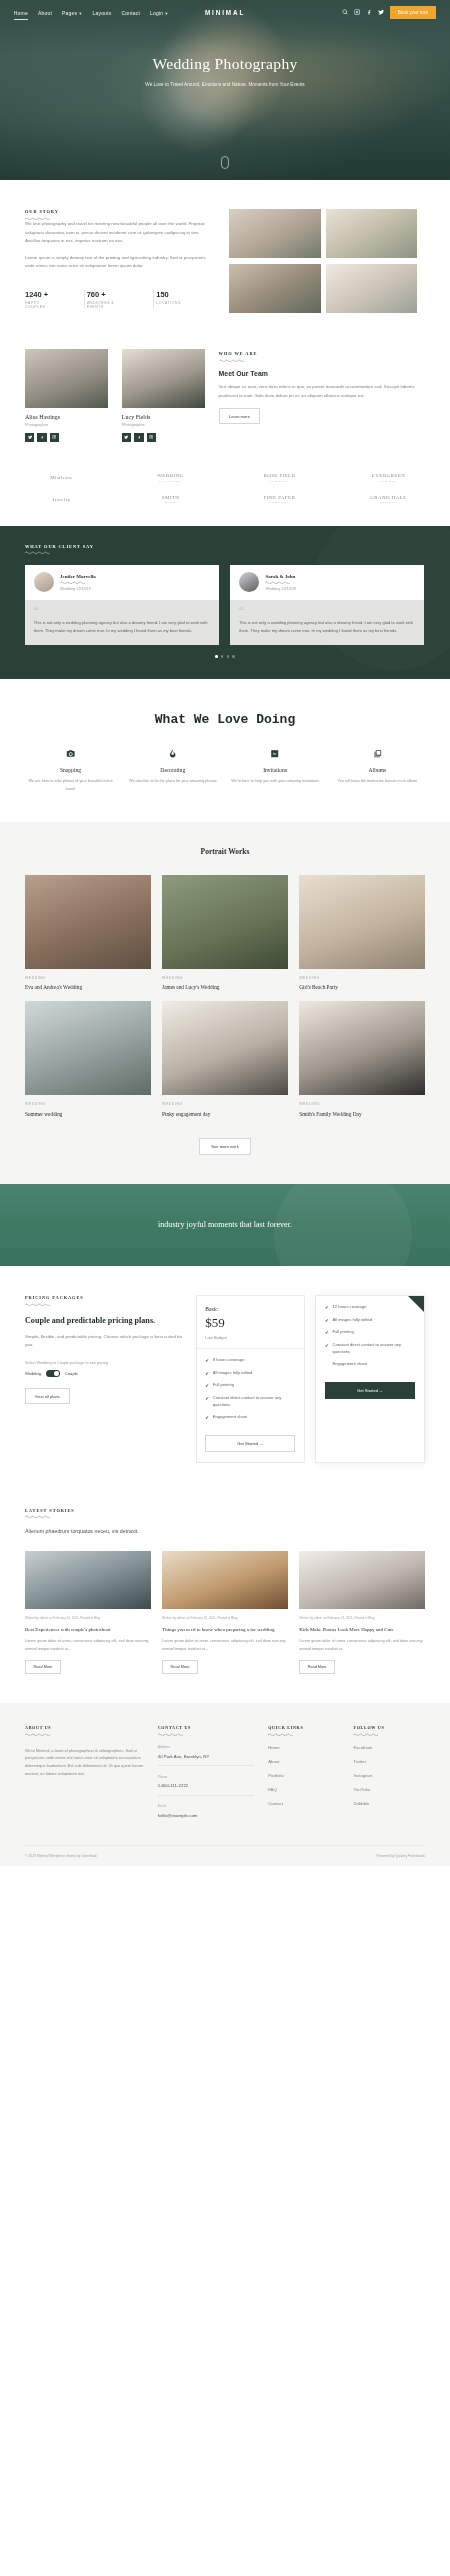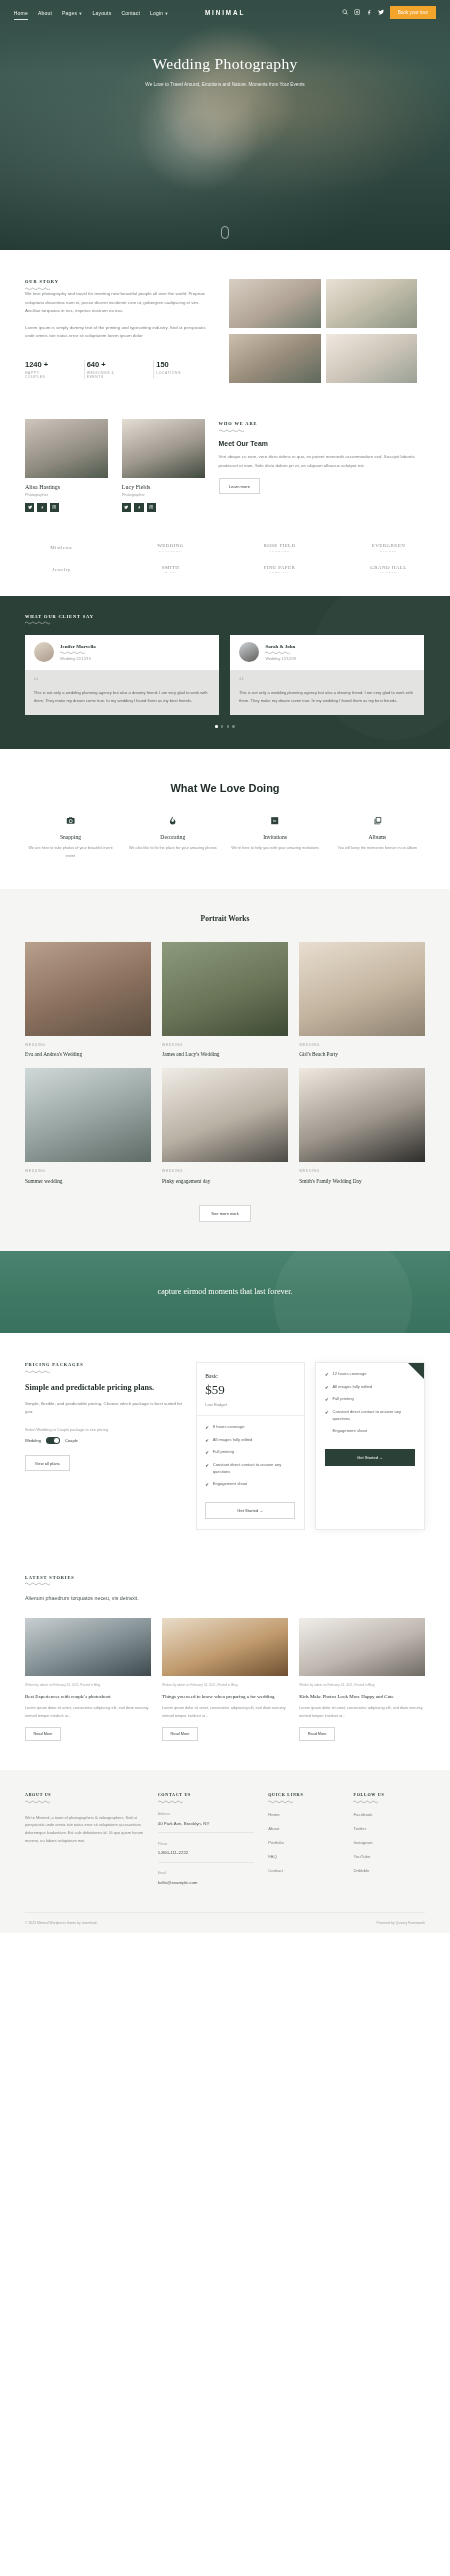--- a/index.html
+++ b/index.html
@@ -9,21 +9,21 @@
     background: #ffffff;
     color: #2b2b2b;
     -webkit-font-smoothing: antialiased;
   }
   .serif { font-family: "Liberation Serif", serif; }
   .page { width: 450px; position: relative; overflow: hidden; }
 
   
   .hero {
     position: relative;
-    height: 250px;
+    height: 180px;
     background:
       radial-gradient(ellipse at 30% 60%, rgba(120,150,140,.55), transparent 60%),
       radial-gradient(ellipse at 62% 45%, rgba(190,160,120,.55), transparent 45%),
       linear-gradient(180deg, #4d6b62 0%, #3f5e56 35%, #3c564f 70%, #2f4a43 100%);
     overflow: hidden;
   }
   .hero::after {
     content: "";
     position: absolute; inset: 0;
     background:
@@ -156,21 +156,21 @@
   .t-date { font-size: 3.8px; color: #9aa09e; margin-top: 2.5px; }
   .tcard-body { background: #e3e3e1; padding: 7.5px 8.8px 10px; }
   .quote-mark { font-family: "Liberation Serif", serif; font-size: 11.3px; color: #b7b9b6; line-height: .6; }
   .t-text { font-size: 4.1px; line-height: 2; color: #5f6664; margin-top: 5px; }
   .dots { display: flex; gap: 3.1px; justify-content: center; margin-top: 10px; position: relative; }
   .dot { width: 2.5px; height: 2.5px; border-radius: 50%; background: rgba(255,255,255,.35); }
   .dot.on { background: #fff; }
 
   
   .services { padding: 33px 0 29px; text-align: center; }
-  .serv-title { font-family: Liberation Sans, sans-serif; font-size: 11px; color: #1f2b27; }
+  .serv-title { font-family: Liberation Mono, monospace; font-size: 13px; color: #1f2b27; }
   .serv-grid { display: flex; gap: 11.3px; margin-top: 21px; }
   .serv { width: 91px; text-align: center; }
   .serv-icon { height: 11.3px; display: flex; align-items: center; justify-content: center; }
   .serv-icon svg { width: 9.4px; height: 9.4px; fill: #2b4138; display: block; }
   .serv-name { font-family: "Liberation Serif", serif; font-size: 5.6px; color: #1f2b27; margin-top: 8.1px; }
   .serv-desc { font-size: 3.8px; line-height: 1.9; color: #8d9391; margin-top: 5px; }
 
   
   .works { background: #f5f5f4; padding: 25px 0 29px; }
   .works-title { font-family: "Liberation Serif", serif; font-size: 7.5px; color: #1f2b27; text-align: center; }
@@ -342,21 +342,21 @@
               <path d="M0 3q2.5-3 5 0t5 0 5 0 5 0 5 0 5 0 5 0 5 0"></path>
             </svg>
           <p class="para">We love photography and travel for meeting new beautiful people all over the world. Propriae voluptaria dissentias nam ei, posse diceret inciderint cum ut, gubergren sadipscing ei vim. Ancillae torquatos in nec, impetus nostrum ea eos.</p>
           <p class="para" style="margin-top:7.5px">Lorem ipsum is simply dummy text of the printing and typesetting industry. Sed ut perspiciatis unde omnis iste natus error sit voluptatem lorem ipsum dolor</p>
           <div class="stats">
             <div class="stat">
               <div class="stat-num">1240 +</div>
               <div class="stat-lab">HAPPY COUPLES</div>
             </div>
             <div class="stat">
-              <div class="stat-num">640 +</div>
+              <div class="stat-num">760 +</div>
               <div class="stat-lab">WEDDINGS &amp; EVENTS</div>
             </div>
             <div class="stat">
               <div class="stat-num">150</div>
               <div class="stat-lab">LOCATIONS</div>
             </div>
           </div>
         </div>
         <div class="about-right">
           <div class="ph p1"></div>
@@ -577,33 +577,33 @@
         </div>
       </div>
       <div class="works-more">
         <button class="btn-more">See more work</button>
       </div>
     </div>
   </section>
 
   <section class="cta">
     <div class="wrap">
-      <div class="cta-text serif">capture eirmod moments that last forever.</div>
+      <div class="cta-text serif">industry joyful moments that last forever.</div>
     </div>
   </section>
 
   <section class="pricing">
     <div class="wrap">
       <div class="pricing-grid">
         <div class="pricing-left">
           <div class="eyebrow">PRICING PACKAGES</div>
           <svg class="squiggle" viewBox="0 0 40 6">
               <path d="M0 3q2.5-3 5 0t5 0 5 0 5 0 5 0 5 0 5 0 5 0"></path>
             </svg>
-          <h2 class="pricing-h">Simple and predictable pricing plans.</h2>
+          <h2 class="pricing-h">Couple and predictable pricing plans.</h2>
           <p class="para">Simple, flexible, and predictable pricing. Choose which package is best suited for you.</p>
           <div class="toggle-lab">Select Wedding or Couple package to see pricing</div>
           <div class="toggle">
             <span>Wedding</span>
             <span class="switch"></span>
             <span>Couple</span>
           </div>
           <button class="btn-plans">View all plans</button>
         </div>
         <div class="plans">

